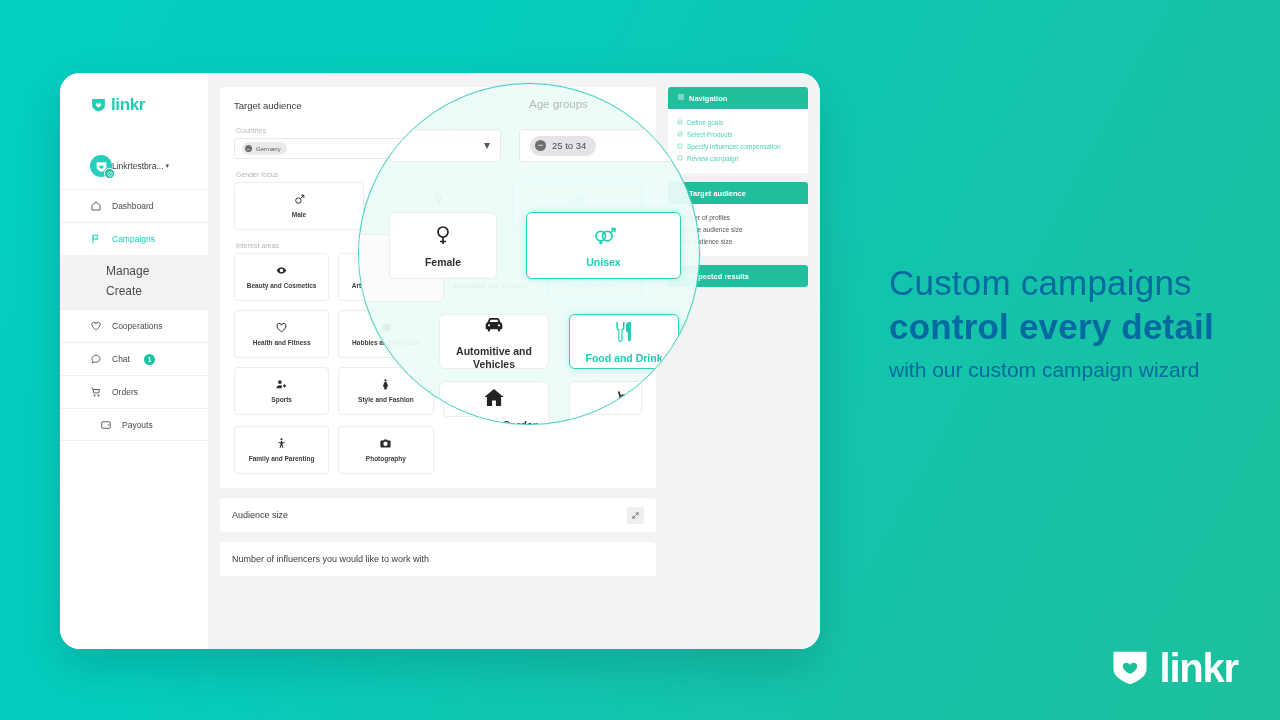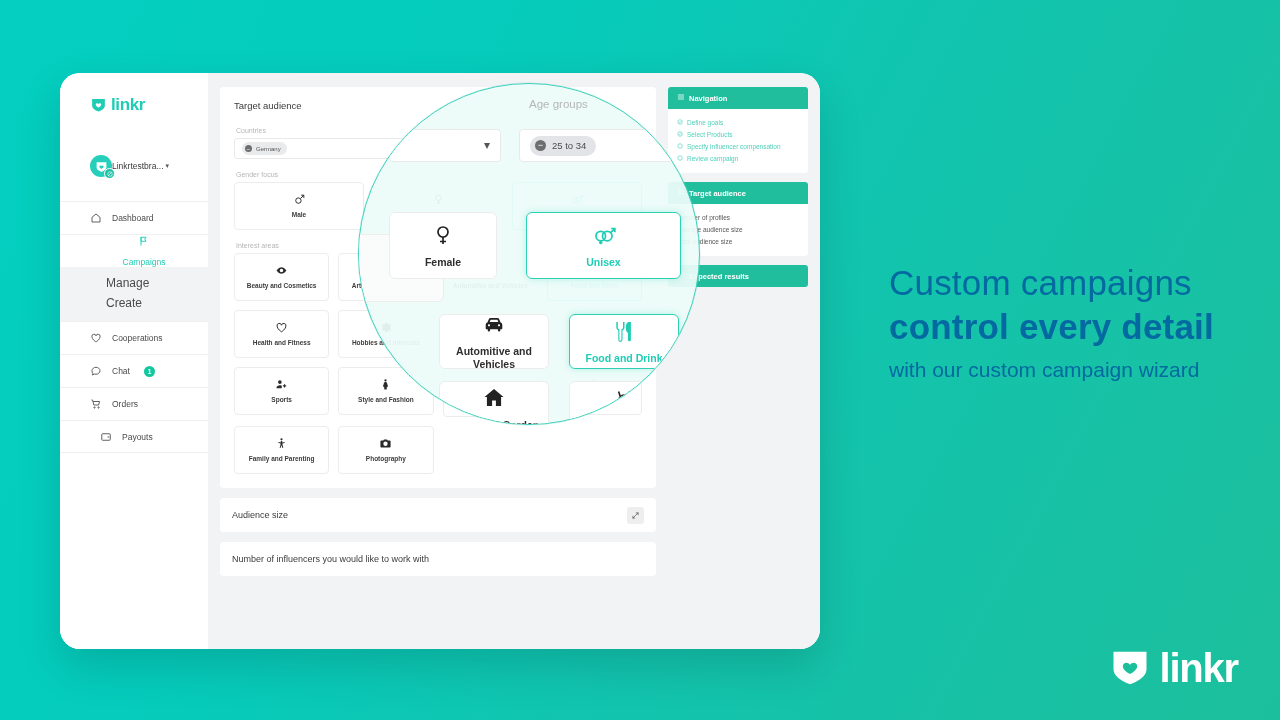--- a/index.html
+++ b/index.html
@@ -42,30 +42,30 @@
   }
   .brand-avatar .av-badge {
     position: absolute; right: -3px; bottom: -2px;
     width: 11px; height: 11px; border-radius: 50%;
     background: #1CC2A6; border: 1.5px solid #fff;
     display: flex; align-items: center; justify-content: center;
   }
   .brand-name { font-size: 8.5px; color: #3a3a3a; white-space: nowrap; }
   .brand-caret { font-size: 7px; color: #555; margin-left: 2px; }
 
-  .nav-list { margin-top: 20px; }
+  .nav-list { margin-top: 8px; }
   .nav-item {
     display: flex; align-items: center; gap: 10px;
     height: 33px; padding-left: 30px; padding-right: 10px;
     border-top: 1px solid #efefef;
     font-size: 8.5px; color: #4a4a4a;
     cursor: pointer; position: relative;
   }
   .nav-item:last-of-type { border-bottom: 1px solid #efefef; padding-left: 40px; }
-  .nav-item.active { color: #1ECDB4; flex-direction: column; }
+  .nav-item.active { color: #1ECDB4; }
   .nav-ico { width: 12px; height: 12px; flex: 0 0 12px; display: flex; align-items: center; justify-content: center; }
   .nav-badge {
     min-width: 11px; height: 11px; border-radius: 50%;
     background: #12C79F; color: #fff; font-size: 6.5px; font-weight: 700;
     display: flex; align-items: center; justify-content: center; margin-left: 4px;
     padding: 0 2px;
   }
   .submenu { background: #f2f3f4; padding: 6px 0 8px 0; }
   .submenu-item { font-size: 12px; color: #4a4a4a; padding: 3px 0 3px 46px; cursor: pointer; }
 

